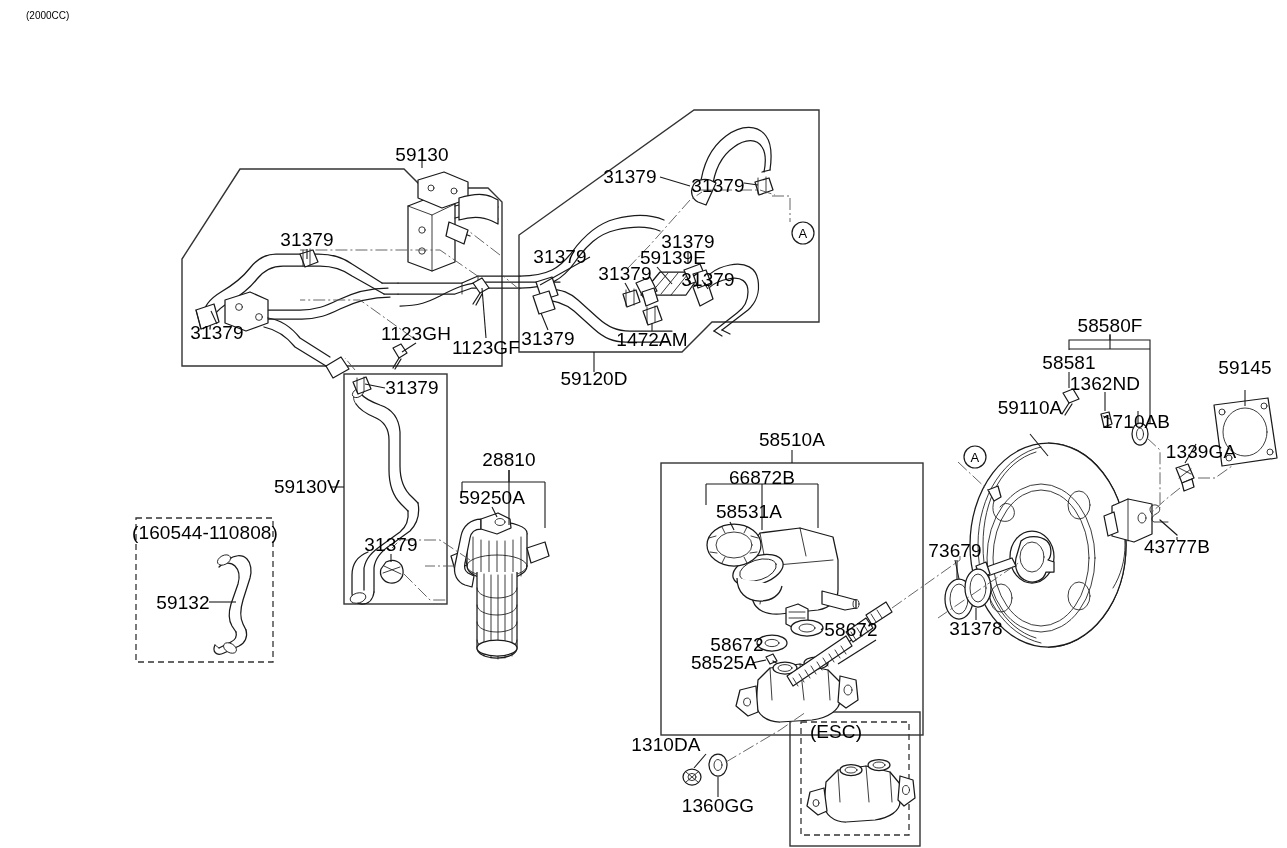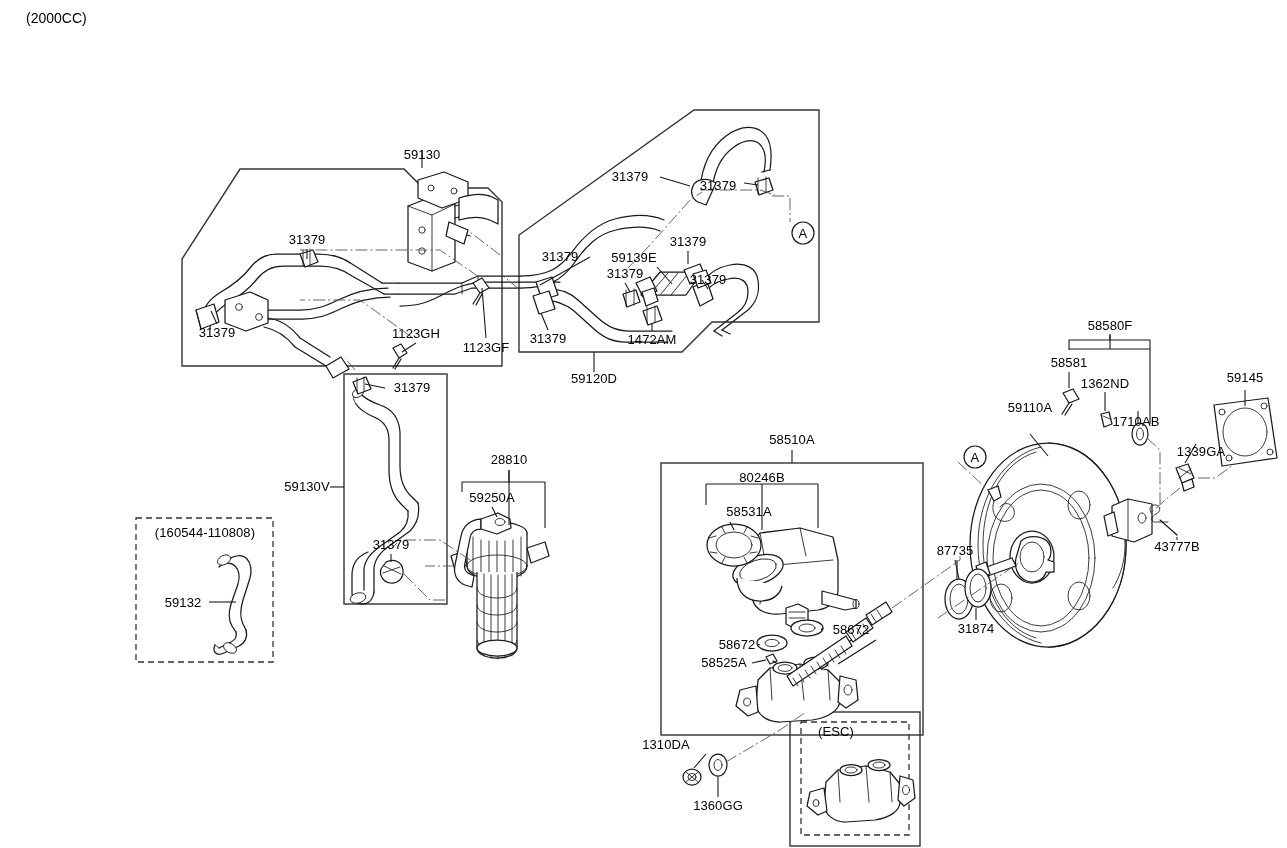--- a/index.html
+++ b/index.html
@@ -1,23 +1,23 @@
 <!DOCTYPE html>
 <html><head>
 <meta charset="utf-8">
 <style>
   html,body{margin:0;padding:0;background:#ffffff;}
   body{width:1287px;height:848px;position:relative;overflow:hidden;
        font-family:"Liberation Sans", sans-serif; color:#000;}
   #stage{position:absolute;left:0;top:0;width:1287px;height:848px;}
   svg.layer{position:absolute;left:0;top:0;width:1287px;height:848px;}
-  .lbl{position:absolute;font-size:13px;line-height:15.5px;white-space:nowrap;
+  .lbl{position:absolute;font-size:19px;line-height:15.5px;white-space:nowrap;
        color:#000;letter-spacing:0.1px;}
   .lbl.c{transform:translateX(-50%);}
-  .title{position:absolute;left:26px;top:10px;font-size:14px;}
+  .title{position:absolute;left:26px;top:10px;font-size:10px;}
 </style>
 </head>
 <body>
 
 <div id="stage">
 
   <svg class="layer" viewBox="0 0 1287 848">
     <defs>
       <style>
         .ln{fill:none;stroke:#1a1a1a;stroke-width:1.25;stroke-linecap:round;stroke-linejoin:round;}
@@ -487,53 +487,53 @@
   <div class="title">(2000CC)</div>
 
   <div class="lbl c" style="left:422px;top:147px">59130</div>
   <div class="lbl c" style="left:307px;top:232px">31379</div>
   <div class="lbl c" style="left:217px;top:325px">31379</div>
   <div class="lbl c" style="left:416px;top:326px">1123GH</div>
   <div class="lbl c" style="left:486px;top:340px">1123GF</div>
   <div class="lbl c" style="left:630px;top:169px">31379</div>
   <div class="lbl c" style="left:718px;top:178px">31379</div>
   <div class="lbl c" style="left:688px;top:234px">31379</div>
-  <div class="lbl c" style="left:634px;top:250px">59139E</div>
+  <div class="lbl c" style="left:673px;top:250px">59139E</div>
   <div class="lbl c" style="left:560px;top:249px">31379</div>
   <div class="lbl c" style="left:625px;top:266px">31379</div>
   <div class="lbl c" style="left:708px;top:272px">31379</div>
   <div class="lbl c" style="left:548px;top:331px">31379</div>
   <div class="lbl c" style="left:652px;top:332px">1472AM</div>
   <div class="lbl c" style="left:594px;top:371px">59120D</div>
   <div class="lbl c" style="left:412px;top:380px">31379</div>
   <div class="lbl c" style="left:307px;top:479px">59130V</div>
   <div class="lbl c" style="left:391px;top:537px">31379</div>
   <div class="lbl c" style="left:205px;top:525px">(160544-110808)</div>
   <div class="lbl c" style="left:183px;top:595px">59132</div>
   <div class="lbl c" style="left:509px;top:452px">28810</div>
   <div class="lbl c" style="left:492px;top:490px">59250A</div>
   <div class="lbl c" style="left:792px;top:432px">58510A</div>
-  <div class="lbl c" style="left:762px;top:470px">80246B</div>
+  <div class="lbl c" style="left:762px;top:470px">66872B</div>
   <div class="lbl c" style="left:749px;top:504px">58531A</div>
   <div class="lbl c" style="left:851px;top:622px">58672</div>
   <div class="lbl c" style="left:737px;top:637px">58672</div>
   <div class="lbl c" style="left:724px;top:655px">58525A</div>
   <div class="lbl c" style="left:666px;top:737px">1310DA</div>
   <div class="lbl c" style="left:718px;top:798px">1360GG</div>
   <div class="lbl c" style="left:836px;top:724px">(ESC)</div>
   <div class="lbl c" style="left:1110px;top:318px">58580F</div>
   <div class="lbl c" style="left:1069px;top:355px">58581</div>
   <div class="lbl c" style="left:1105px;top:376px">1362ND</div>
   <div class="lbl c" style="left:1136px;top:414px">1710AB</div>
   <div class="lbl c" style="left:1030px;top:400px">59110A</div>
-  <div class="lbl c" style="left:1245px;top:370px">59145</div>
+  <div class="lbl c" style="left:1245px;top:360px">59145</div>
   <div class="lbl c" style="left:1201px;top:444px">1339GA</div>
   <div class="lbl c" style="left:1177px;top:539px">43777B</div>
-  <div class="lbl c" style="left:955px;top:543px">87735</div>
-  <div class="lbl c" style="left:976px;top:621px">31874</div>
+  <div class="lbl c" style="left:955px;top:543px">73679</div>
+  <div class="lbl c" style="left:976px;top:621px">31378</div>
 
   <svg class="layer" viewBox="0 0 1287 848">
     <circle cx="803" cy="233" r="11" fill="#fff" stroke="#1a1a1a" stroke-width="1.2"></circle>
     <circle cx="975" cy="457" r="11" fill="#fff" stroke="#1a1a1a" stroke-width="1.2"></circle>
   </svg>
   <div class="lbl c" style="left:803px;top:226px;font-size:13px">A</div>
   <div class="lbl c" style="left:975px;top:450px;font-size:13px">A</div>
 
 </div>
 

